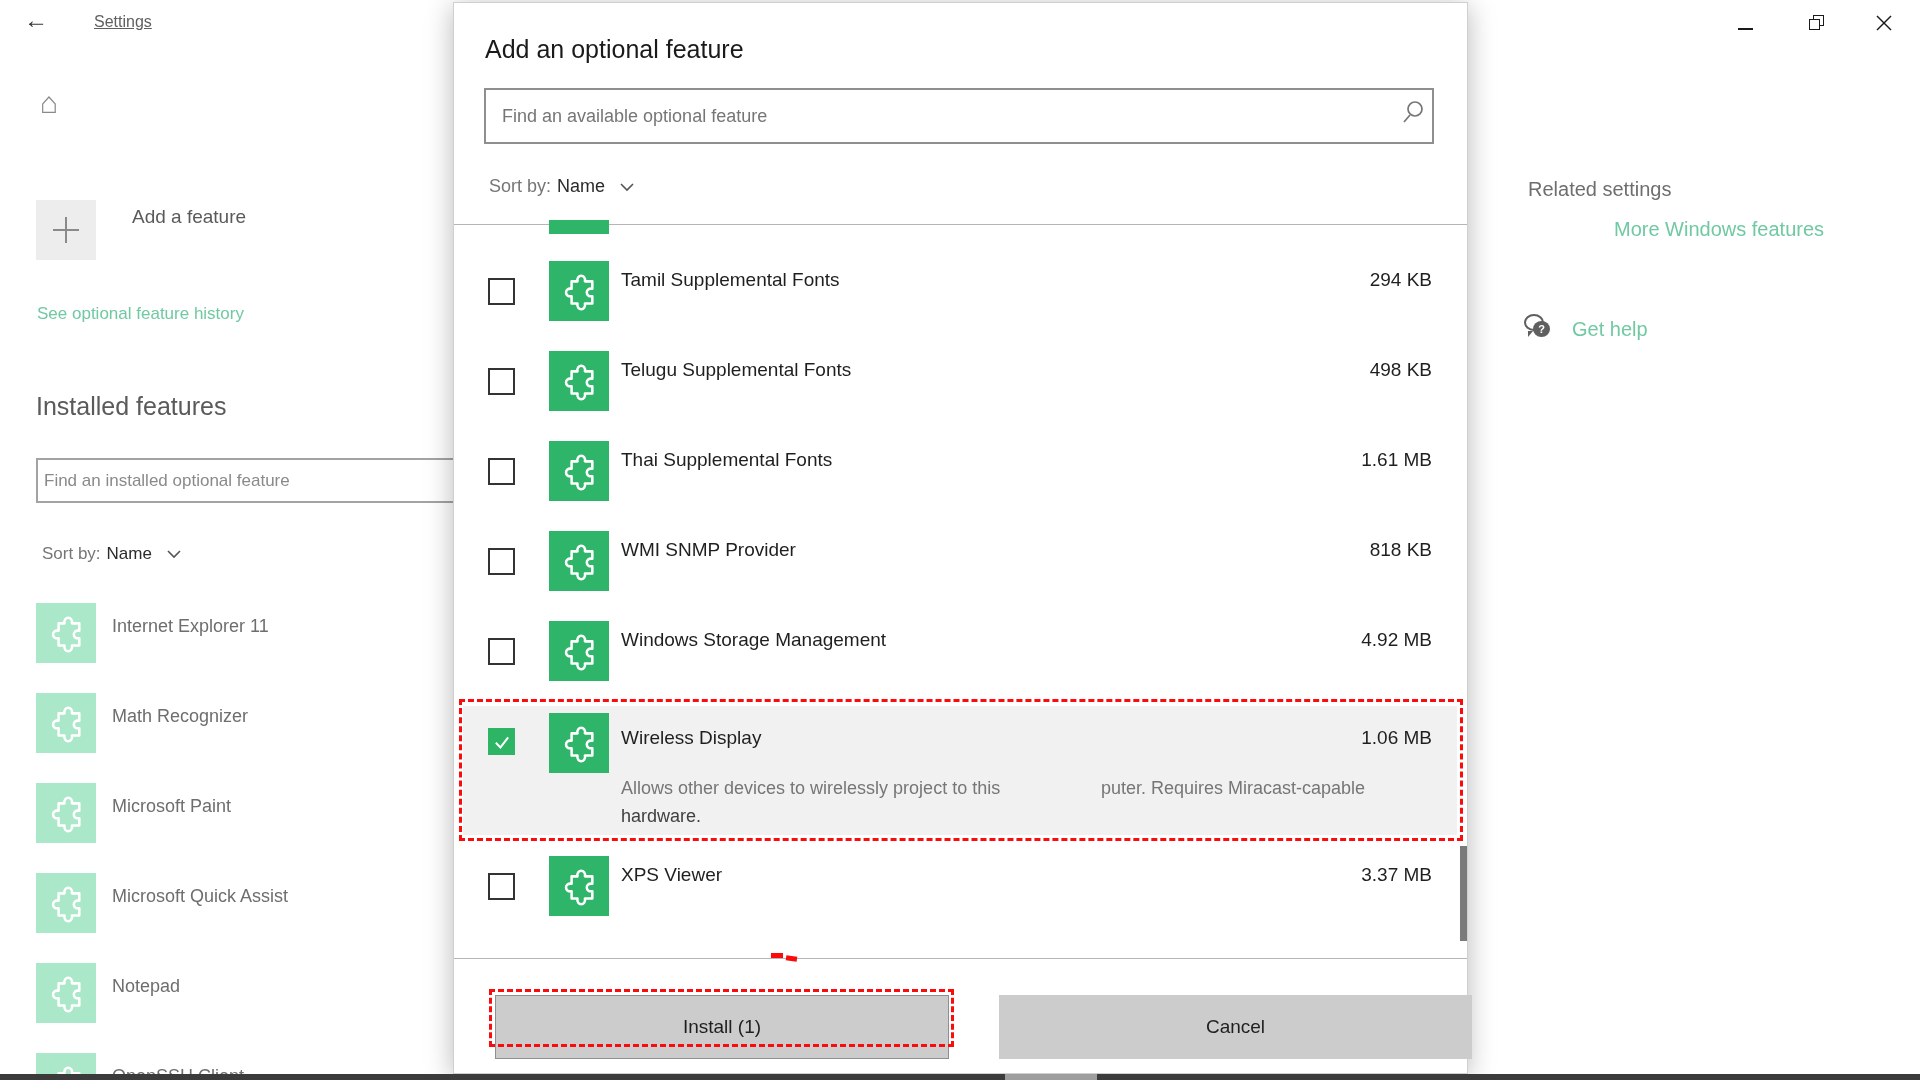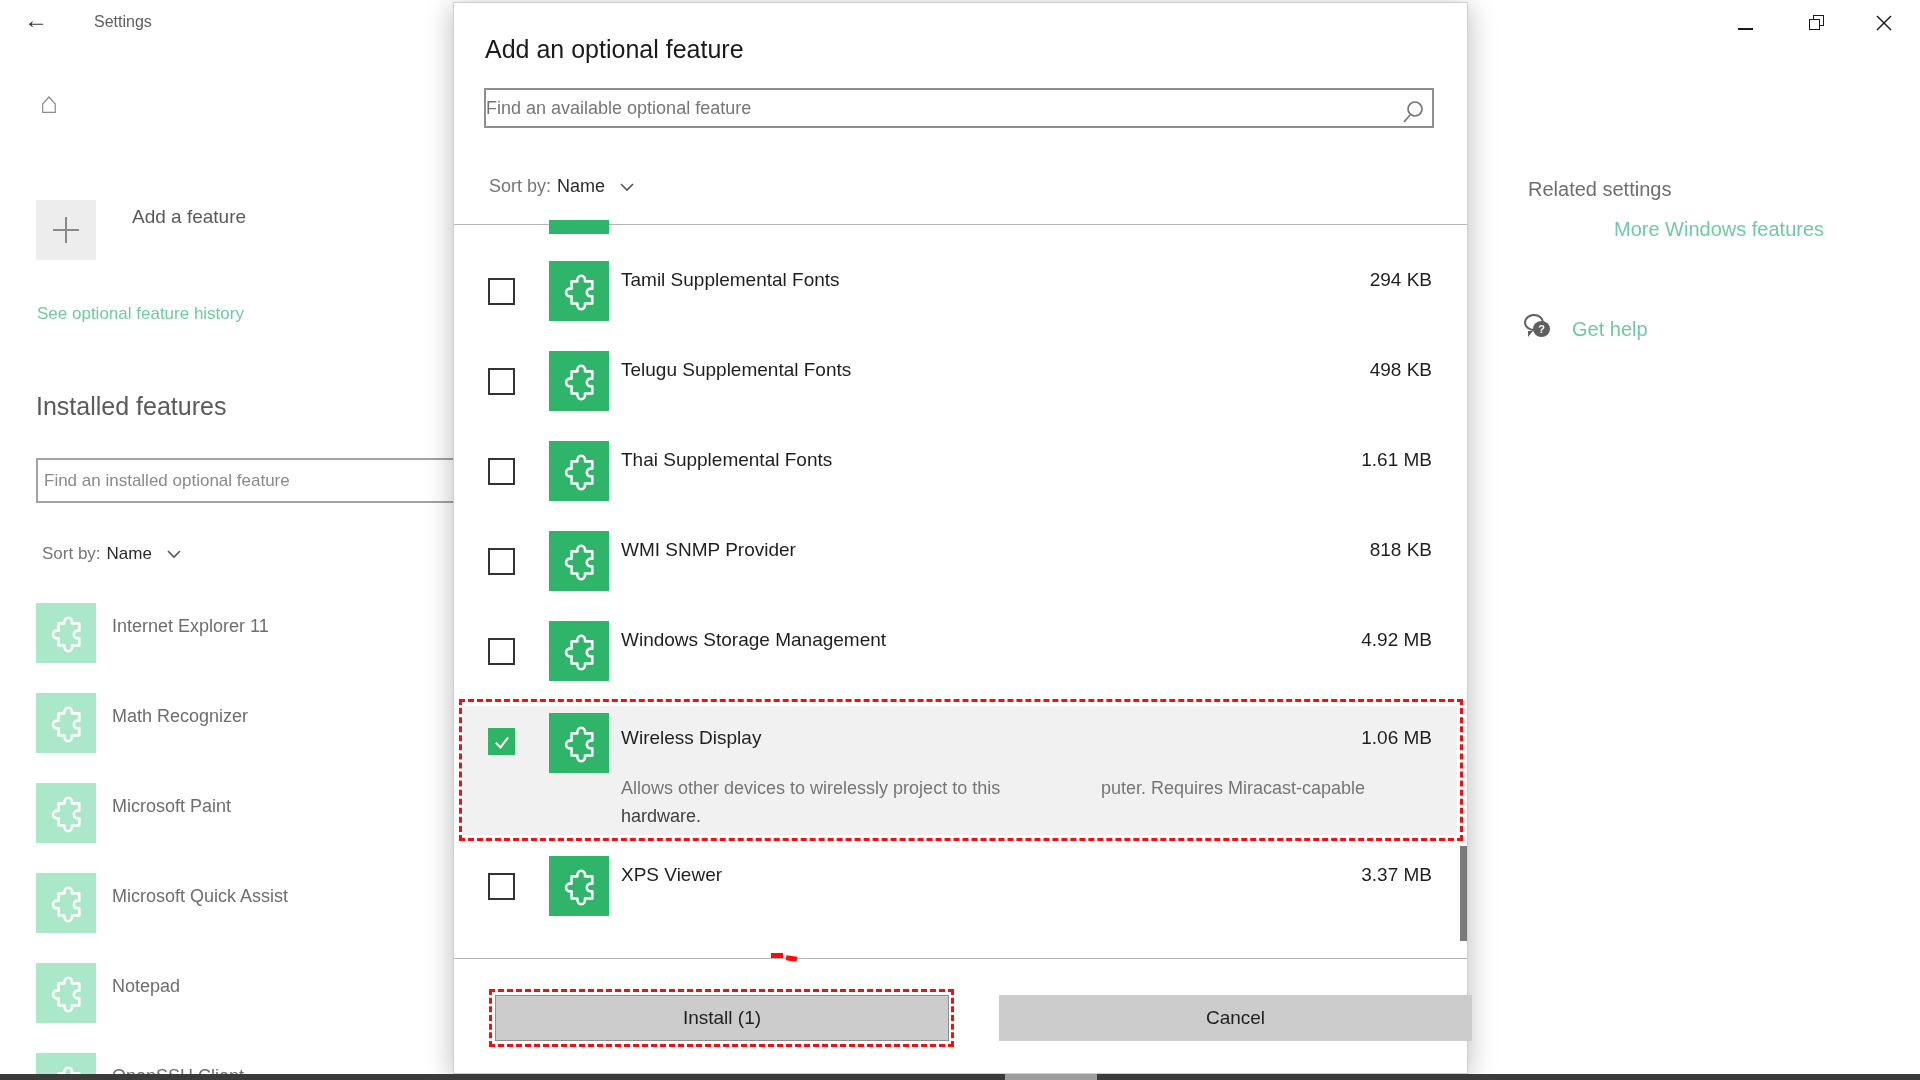--- a/index.html
+++ b/index.html
@@ -3,21 +3,21 @@
 <meta charset="utf-8">
 <style>
   * { margin:0; padding:0; box-sizing:border-box; }
   html,body { width:1920px; height:1080px; background:#fff; overflow:hidden;
               font-family:"Liberation Sans","DejaVu Sans",sans-serif; }
   .abs { position:absolute; }
   #stage { position:relative; width:1920px; height:1080px; background:#fff; }
 
   
   .back-arrow { left:24px; top:6px; font-size:24px; color:#333; font-weight:400; }
-  .win-title  { left:94px; top:13px; font-size:16px; color:#5f5f5f; }
+  .win-title  { left:94px; top:13px; font-size:16px; color:#5f5f5f;text-decoration:underline; }
   .home-icon  { left:40px; top:86px; font-size:30px; color:#8a8a8a; }
   .page-title { left:115px; top:82px; font-size:35px; font-weight:300; color:#8e8e8e; letter-spacing:.5px; }
 
   .plus-btn { left:36px; top:200px; width:60px; height:60px; background:#ededed;
               display:flex; align-items:center; justify-content:center; }
   .plus-glyph { position:relative; width:26px; height:26px; }
   .plus-glyph::before,.plus-glyph::after { content:""; position:absolute; background:#8a8a8a; }
   .plus-glyph::before { left:12px; top:0; width:2px; height:26px; }
   .plus-glyph::after  { left:0; top:12px; width:26px; height:2px; }
   .add-feature-label { left:112px; top:206px; font-size:19px; color:#5a5a5a;margin-left:20px; }
@@ -52,22 +52,22 @@
   .ctl-min   { left:1738px; top:28px; width:15px; height:2px; background:#1a1a1a; }
   .ctl-rest  { left:1806px; top:14px; width:22px; height:22px; }
   .ctl-rest .sq-back  { position:absolute; left:7px; top:1px; width:11px; height:11px; border:1.5px solid #1a1a1a; background:#fff; }
   .ctl-rest .sq-front { position:absolute; left:3px; top:5px; width:11px; height:11px; border:1.5px solid #1a1a1a; background:#fff; }
   .ctl-close { left:1874px; top:13px; width:20px; height:20px; }
 
   
   .modal { left:453px; top:2px; width:1015px; height:1072px; background:#fff;
            border:1px solid #cfcfcf; box-shadow:0 4px 26px rgba(0,0,0,.28); }
   .modal-title { left:31px; top:32px; font-size:25px; color:#1a1a1a; }
-  .modal-search { left:30px; top:85px; width:950px; height:40px; border:2px solid #8f8f8f;
-                  font-size:18px; color:#444; padding:0 46px 0 0; outline:none; }
+  .modal-search { left:30px; top:85px; width:950px; height:56px; border:2px solid #8f8f8f;
+                  font-size:18px; color:#444; padding:0 46px 0 16px; outline:none; }
   .modal-search::placeholder { color:#767676; }
   .search-glass { left:946px; top:96px; width:26px; height:26px; }
   .modal-sort { left:35px; top:173px; font-size:18px; }
 
   .list-sep-top    { left:0; top:221px; width:1013px; height:1px; background:#b5b5b5; }
   .list-sep-bottom { left:0; top:955px; width:1013px; height:1px; background:#b5b5b5; }
   .peek-icon { left:95px; top:217px; width:60px; height:14px; background:#2fb569; }
 
   .feat-row { left:0; width:1013px; height:62px; }
   .feat-check { position:absolute; left:34px; top:17px; width:27px; height:27px;
@@ -78,21 +78,21 @@
   .feat-name { position:absolute; left:167px; top:8px; font-size:19px; color:#1f1f1f; white-space:nowrap; }
   .feat-size { position:absolute; right:35px; top:8px; font-size:19px; color:#1f1f1f; }
 
   .wireless-highlight { left:9px; top:703px; width:994px; height:129px; background:#f1f1f1; }
   .desc1a { left:167px; top:775px; font-size:18px; color:#767676; white-space:nowrap; }
   .desc1b { left:647px; top:775px; font-size:18px; color:#767676; white-space:nowrap; }
   .desc2  { left:167px; top:803px; font-size:18px; color:#404040; }
 
   .scroll-thumb { left:1006px; top:843px; width:7px; height:95px; background:#7a7a7a; }
 
-  .btn { top:992px; height:46px; background:#ccc; font-size:19px; color:#1f1f1f;
+  .btn { top:992px; height:64px; background:#ccc; font-size:19px; color:#1f1f1f;
          display:flex; align-items:center; justify-content:center; cursor:default; }
   .btn-install { left:41px; width:454px; border:1px solid #8f8f8f; }
   .btn-cancel  { left:506px; width:473px;margin-left:39px; }
 
   
   .anno { border:3px dashed #fb0c0c; background:transparent; z-index:30; }
   .anno-row     { left:5px;  top:696px; width:1004px; height:142px; }
   .anno-install { left:35px; top:986px; width:465px;  height:58px; }
   .red-dash-a { left:317px; top:950px; width:12px; height:5px; background:#fb0c0c; }
   .red-dash-b { left:332px; top:953px; width:11px; height:5px; background:#fb0c0c; transform:rotate(8deg); }

